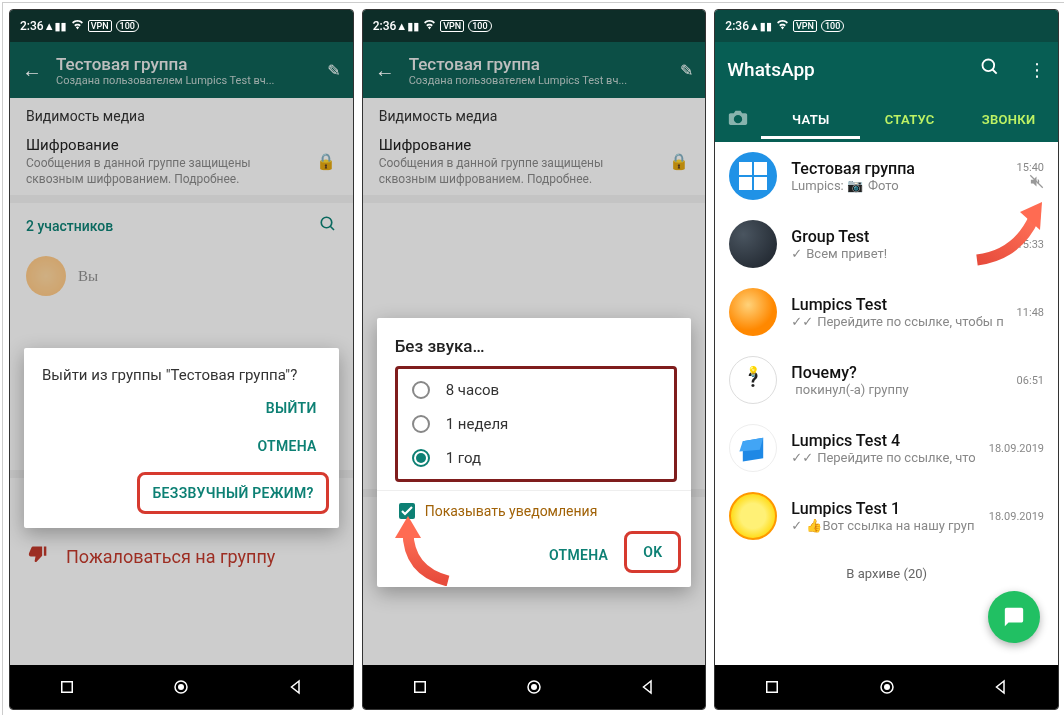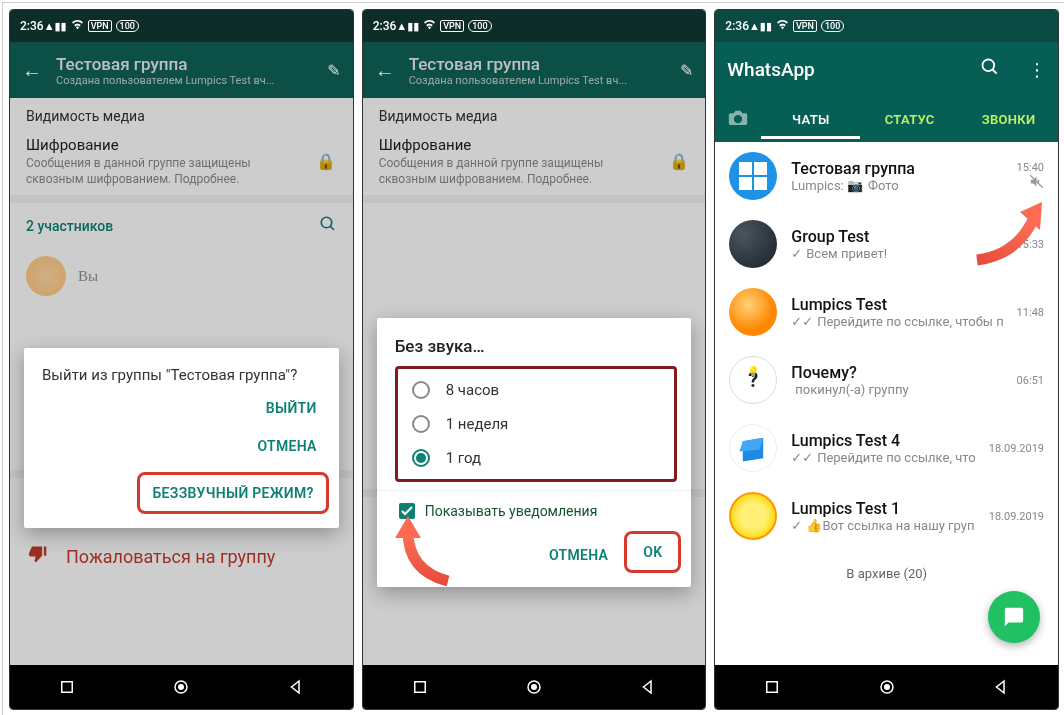--- a/index.html
+++ b/index.html
@@ -58,21 +58,21 @@
   .dlg-actions { display:flex; flex-direction: column; align-items: flex-end; gap: 2px; margin-top: 4px;}
   .dlg-actions.row-h { flex-direction: row; justify-content: flex-end; gap: 0;}
   .dlg-btn { color:#0d8074; font-size: 14px; font-weight:600; padding: 10px 12px; letter-spacing: 0.3px;}
   
   
   .radio-list { border: 3px solid #7f1d1d; border-radius: 4px; padding: 4px 0; margin: 6px 4px 8px 0;}
   .radio-item { display:flex; align-items:center; gap: 16px; padding: 8px 14px; font-size: 15px; color:#333;}
   .radio-circ { width: 18px; height: 18px; border: 2px solid #888; border-radius:50%; display:flex; align-items:center; justify-content:center;}
   .radio-circ.sel { border-color: #0d8074;}
   .radio-circ.sel::after { content:''; width:10px; height:10px; background:#0d8074; border-radius:50%;}
-  .chkrow { display:flex; align-items:center; gap: 10px; padding: 8px 4px; font-size: 14px; color:#14532d;}
+  .chkrow { display:flex; align-items:center; gap: 10px; padding: 8px 4px; font-size: 14px; color:#a16207;}
   .chk { width:16px; height:16px; background:#0d8074; border-radius:2px; position:relative;}
   .chk svg { position:absolute; inset:0;}
   
   
   .hl { border: 3px solid #d63a2f; border-radius: 8px; display:inline-block;}
   
   
   .arrow { position:absolute; z-index: 40;}
   
   

